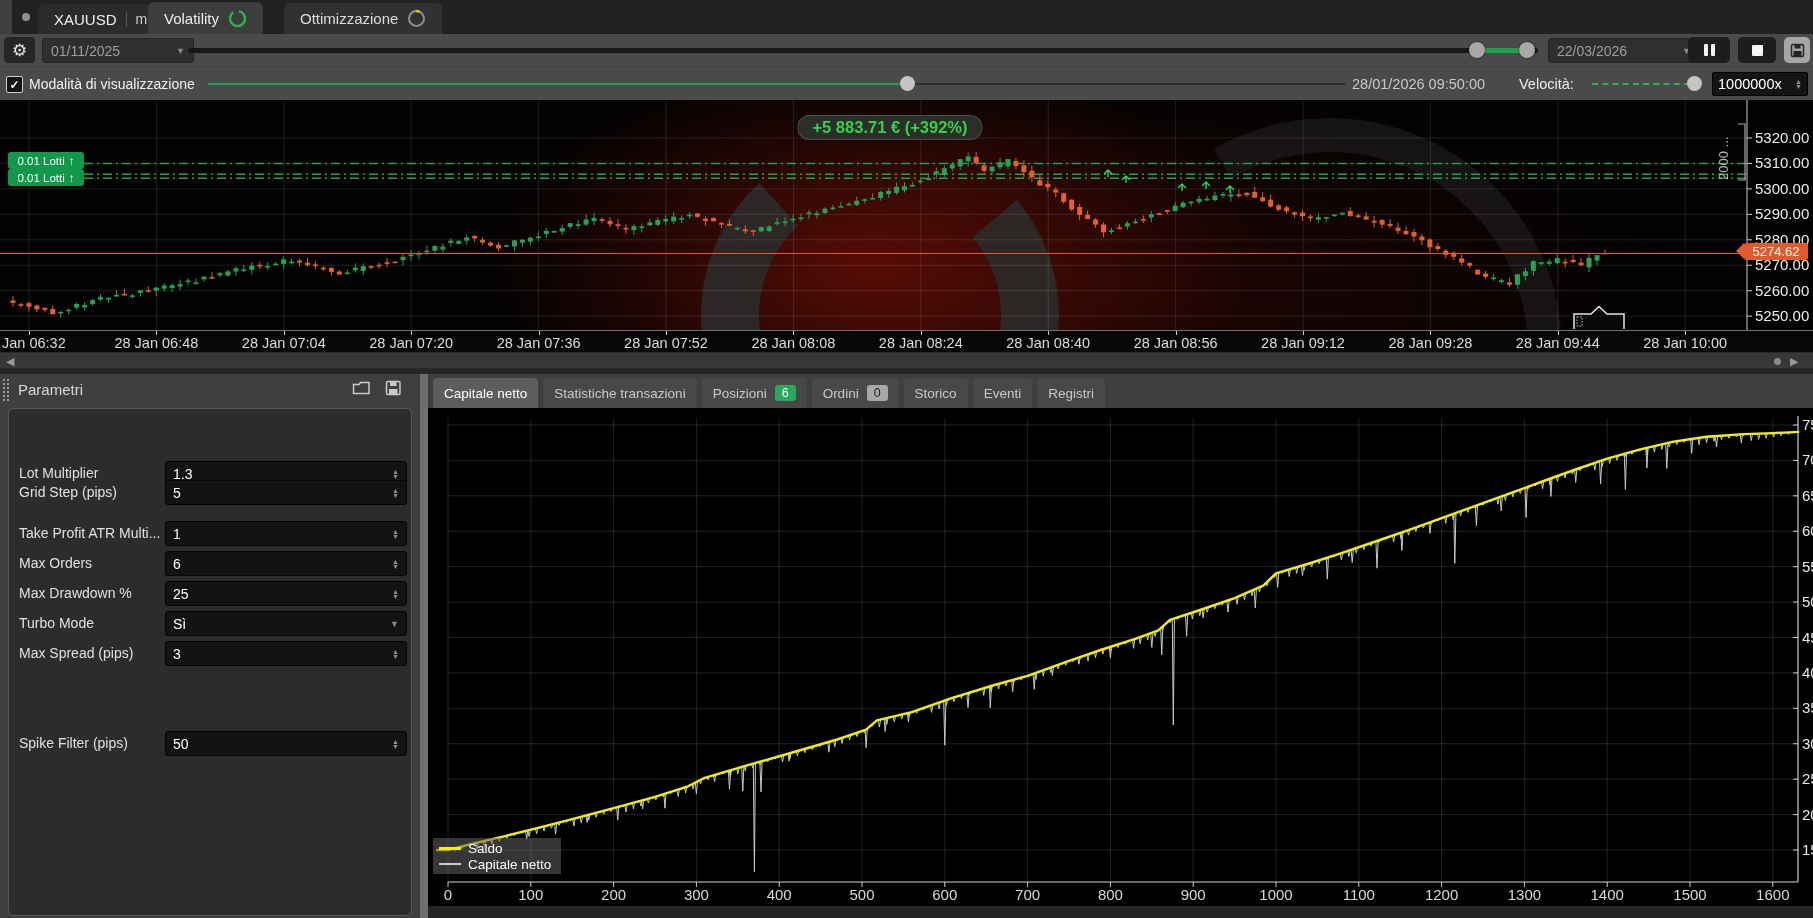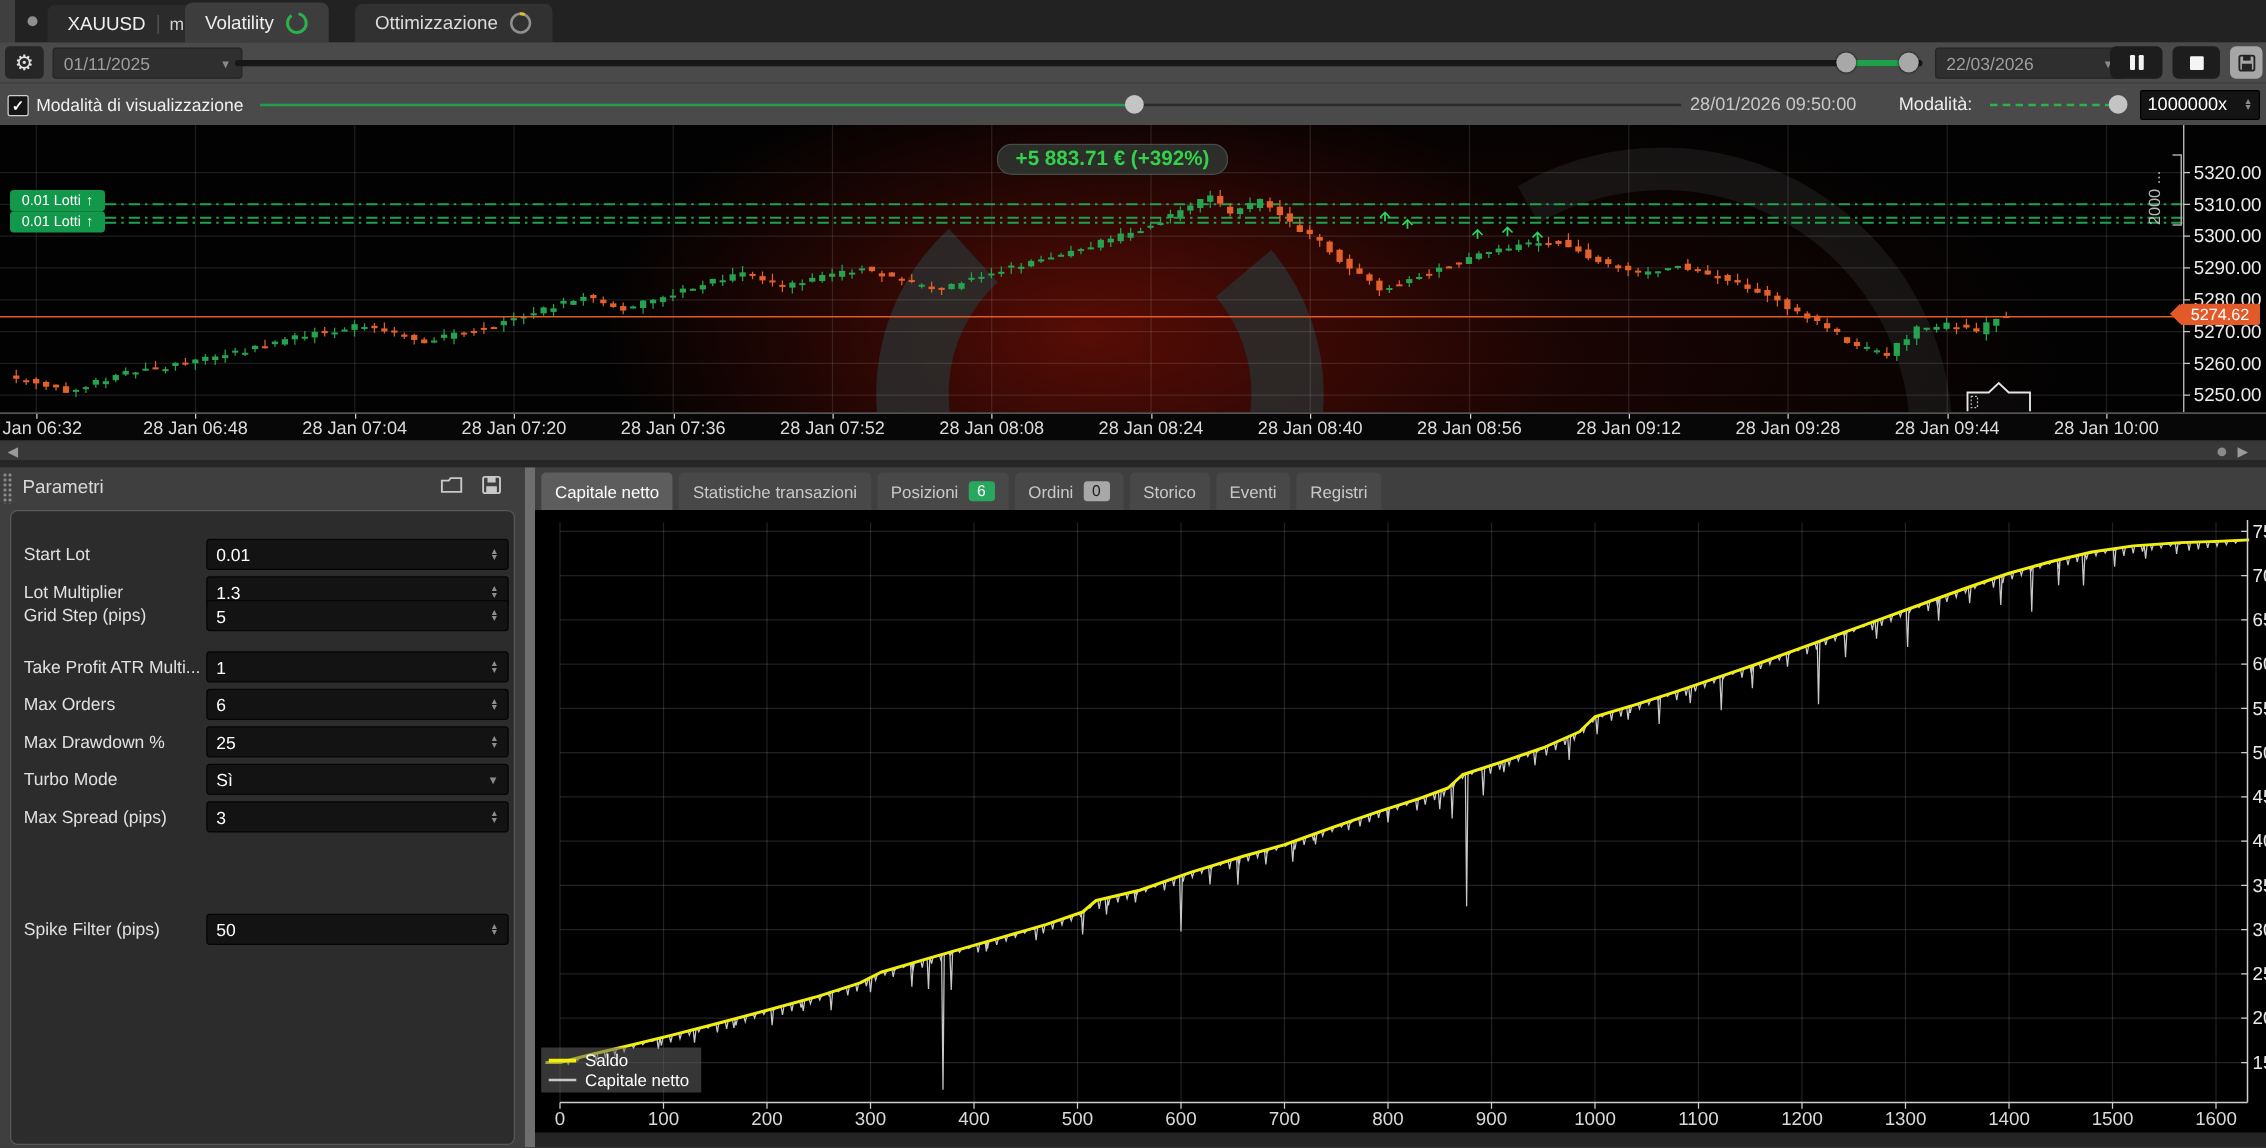--- a/index.html
+++ b/index.html
@@ -155,21 +155,21 @@
 
   <div class="abs vizbar">
     <div class="abs chk">
       <span>✓</span>
     </div>
     <div class="abs viz-label">Modalità di visualizzazione</div>
     <div class="abs vline-green"></div>
     <div class="abs vline-gray"></div>
     <div class="abs vhandle"></div>
     <div class="abs clock">28/01/2026 09:50:00</div>
-    <div class="abs speed-label">Modalità:</div>
+    <div class="abs speed-label">Velocità:</div>
     <div class="abs dash-green"></div>
     <div class="abs speed-handle"></div>
     <div class="abs speedbox">
       <span>1000000x</span>
       <span class="spin">
           <span>▲</span>
           <span>▼</span>
         </span>
     </div>
   </div>
@@ -700,30 +700,20 @@
           <path d="M1.5,13.5 L1.5,4.5 L7,4.5 L8.5,2.5 L17,2.5 L17,13.5 Z" fill="none" stroke="#c9c9c9" stroke-width="1.5"></path>
         </svg>
         <svg width="17" height="16">
           <rect x="1.5" y="1.5" width="13.5" height="13" rx="1.5" fill="none" stroke="#c9c9c9" stroke-width="1.5"></rect>
           <rect x="5" y="1.5" width="6.5" height="4.5" fill="#c9c9c9"></rect>
           <rect x="4" y="9" width="8.5" height="5.5" fill="#c9c9c9"></rect>
         </svg>
       </div>
     </div>
     <div class="abs p-inner" id="paramRows">
-        <div class="p-row" style="top: 22px;">
-          <div class="p-label">Start Lot</div>
-          <div class="p-input">
-            <span>0.01</span>
-            <span class="spin">
-              <span>▲</span>
-              <span>▼</span>
-            </span>
-          </div>
-        </div>
         <div class="p-row" style="top: 52px;">
           <div class="p-label">Lot Multiplier</div>
           <div class="p-input">
             <span>1.3</span>
             <span class="spin">
               <span>▲</span>
               <span>▼</span>
             </span>
           </div>
         </div>

